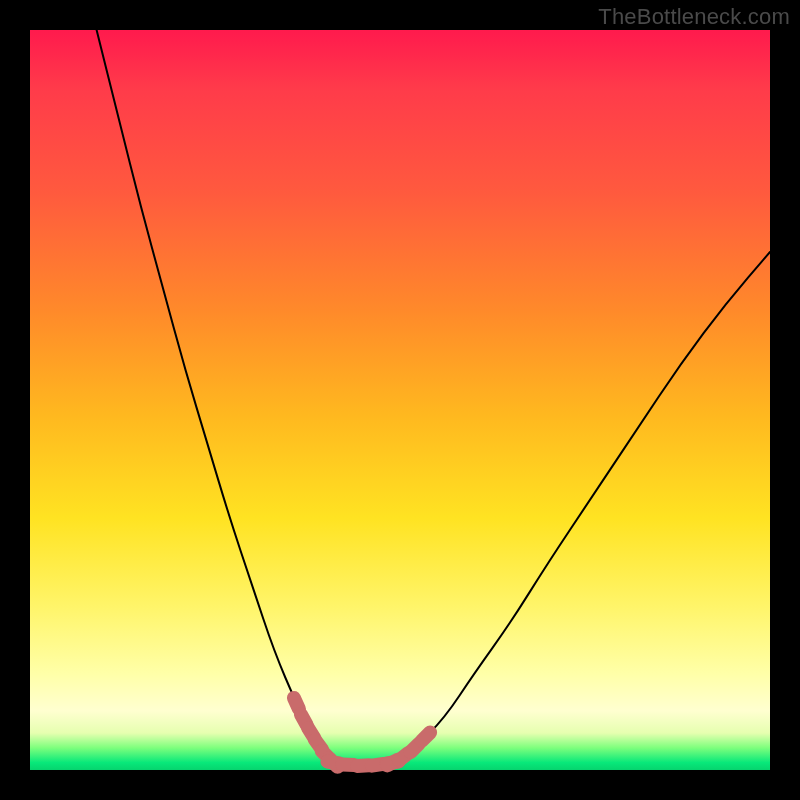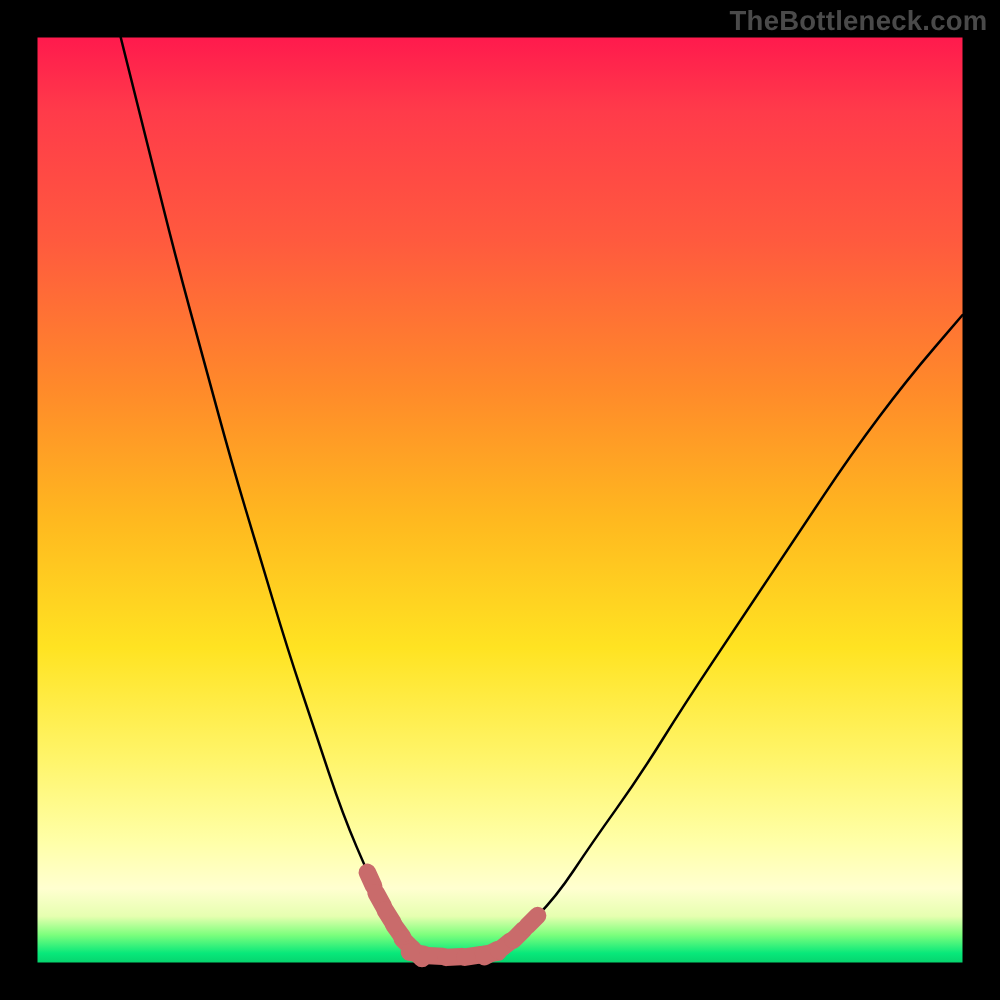--- a/index.html
+++ b/index.html
@@ -41,21 +41,21 @@
       #08e87a 99%,
       #06d46e 100%
     );
   }
   .watermark {
     position: absolute;
     top: 4px;
     right: 10px;
     color: #4a4a4a;
     font-size: 22px;
-    font-weight: 700;
+    font-weight: 400;
     letter-spacing: 0.2px;
     user-select: none;
   }
   svg.curve {
     position: absolute;
     left: 0;
     top: 0;
     width: 740px;
     height: 740px;
     overflow: visible;

